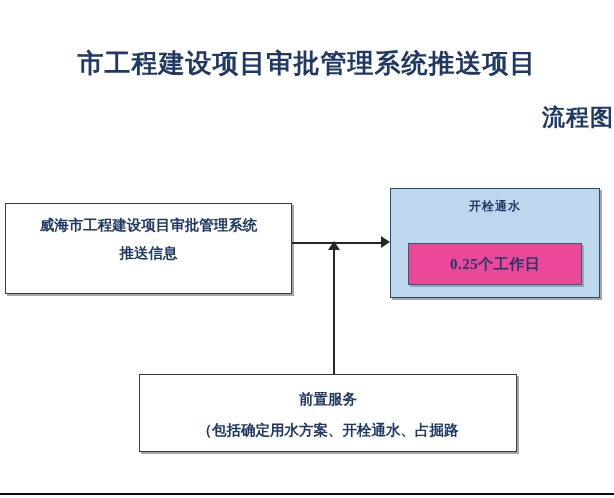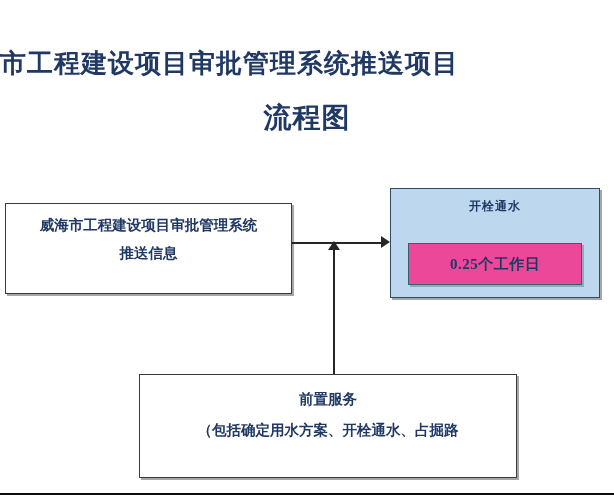--- a/index.html
+++ b/index.html
@@ -23,35 +23,35 @@
     width: 614px;
     height: 498px;
   }
 
   
   .title {
     position: absolute;
     left: 0;
     top: 38px;
     width: 614px;
-    text-align: left;
+    text-align: center;
     font-size: 26px;
     font-weight: 700;
     line-height: 52px;
     letter-spacing: 1px;
     color: #1f3864;
     white-space: nowrap;
   }
   .title-line-2 {
     position: absolute;
     left: 0;
     top: 92px;
     width: 614px;
-    text-align: center;
-    font-size: 28px;
+    text-align: right;
+    font-size: 23px;
     font-weight: 700;
     line-height: 52px;
     letter-spacing: 1px;
     color: #1f3864;
     white-space: nowrap;
   }
 
   
   .box {
     position: absolute;
@@ -125,21 +125,21 @@
     font-weight: 700;
     color: #1f3864;
     letter-spacing: 0.5px;
   }
 
   
   #box-preservice {
     left: 139px;
     top: 374px;
     width: 378px;
-    height: 104px;
+    height: 78px;
   }
   #box-preservice .txt {
     position: absolute;
     left: 0;
     top: 9px;
     width: 100%;
     text-align: center;
     font-size: 14.5px;
     font-weight: 700;
     line-height: 31px;

